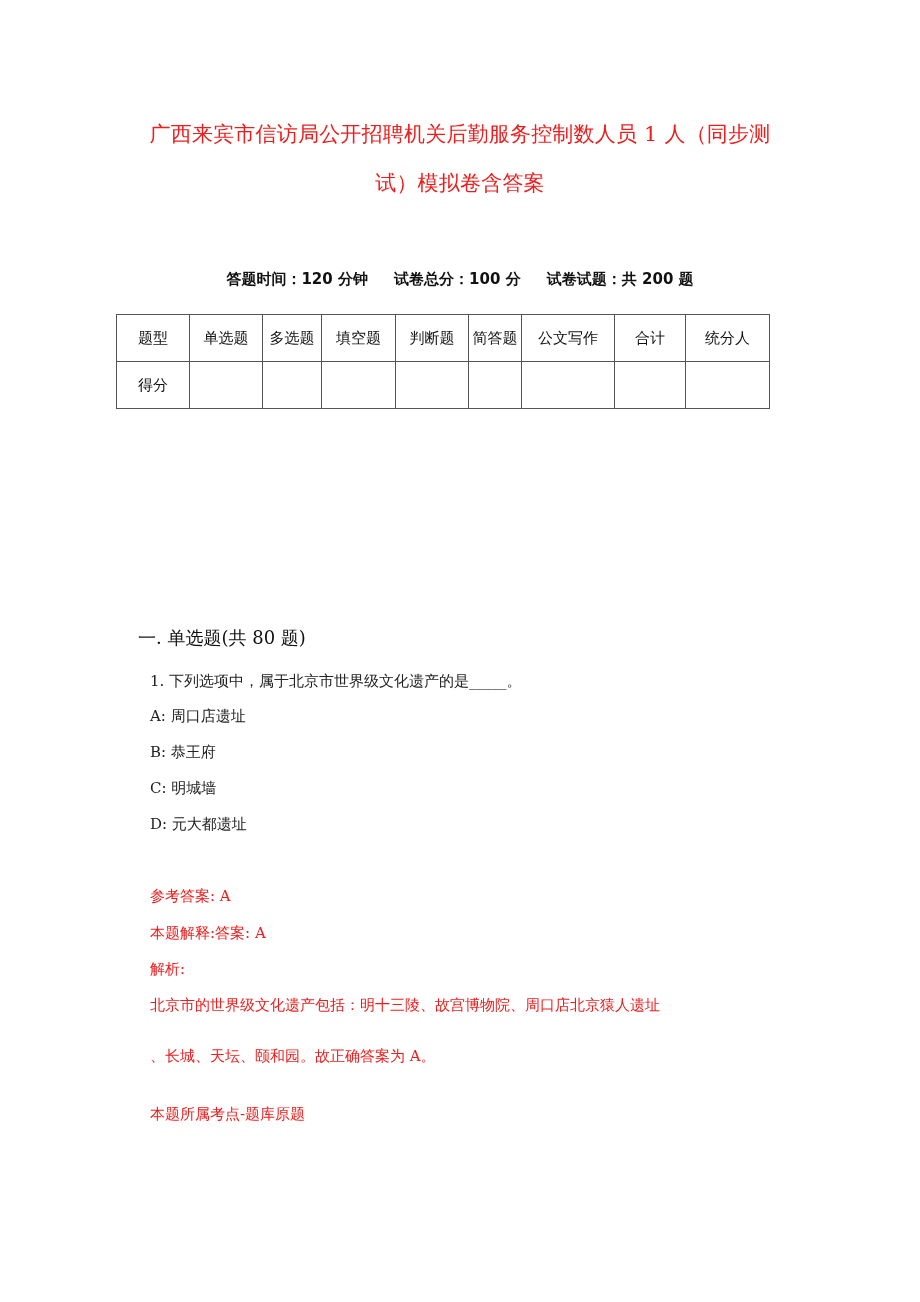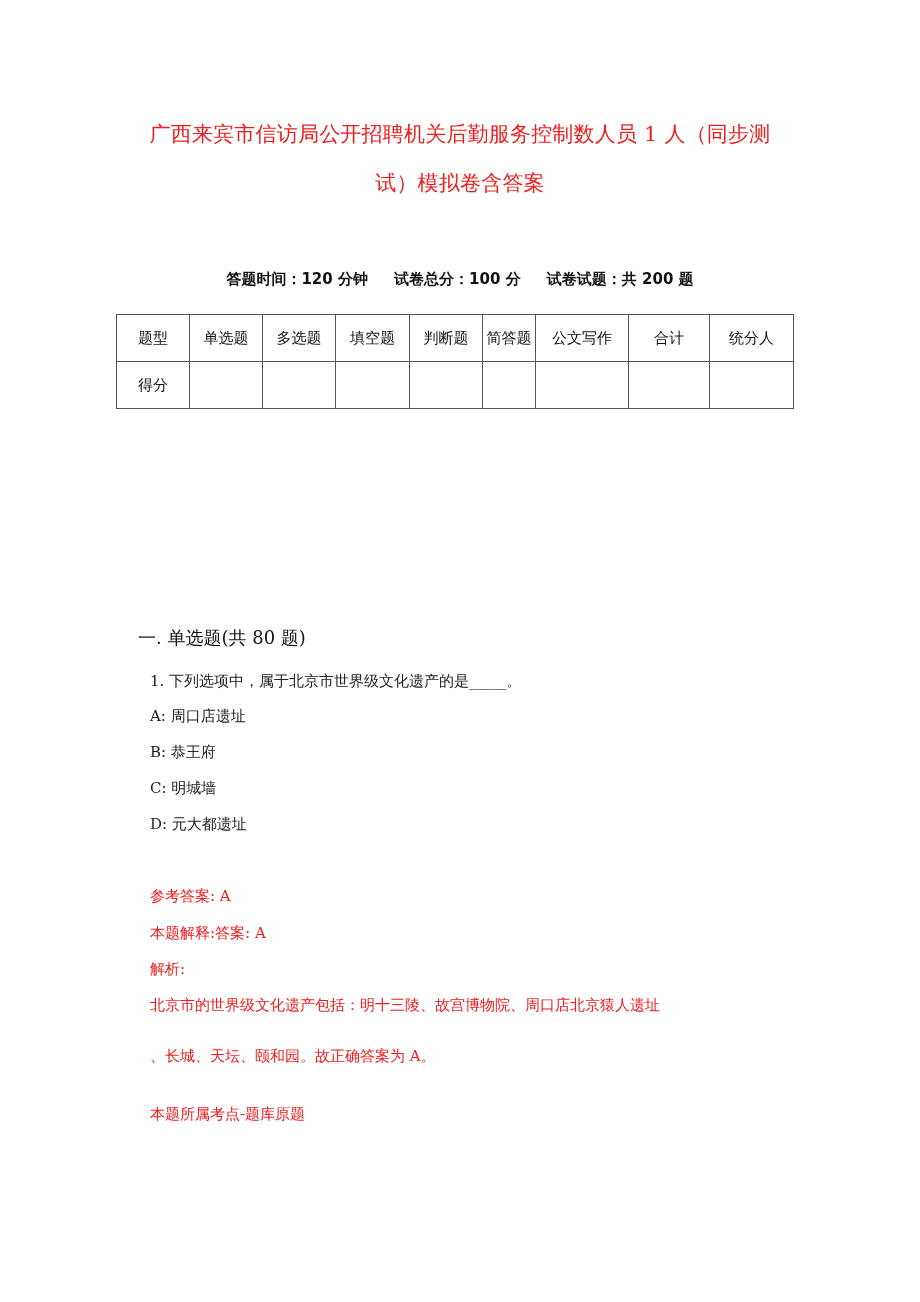--- a/index.html
+++ b/index.html
@@ -42,26 +42,26 @@
   <div class="title" style="top:172px;text-align:center;">试）模拟卷含答案</div>
 </div>
 
 <div class="meta"><span>答题时间：120 分钟</span>     <span>试卷总分：100 分</span>     <span>试卷试题：共 200 题</span></div>
 
 <table class="score-table">
   <tbody>
       <tr>
     <td style="width:73px">题型</td>
     <td style="width:73px">单选题</td>
-    <td style="width:73px">多选题</td>
+    <td style="width:59px">多选题</td>
     <td style="width:74px">填空题</td>
     <td style="width:73px">判断题</td>
     <td style="width:53px">简答题</td>
     <td style="width:93px">公文写作</td>
-    <td style="width:81px">合计</td>
+    <td style="width:71px">合计</td>
     <td style="width:84px">统分人</td>
   </tr>
   <tr>
     <td>得分</td>
     <td></td>
     <td></td>
     <td></td>
     <td></td>
     <td></td>
     <td></td>

